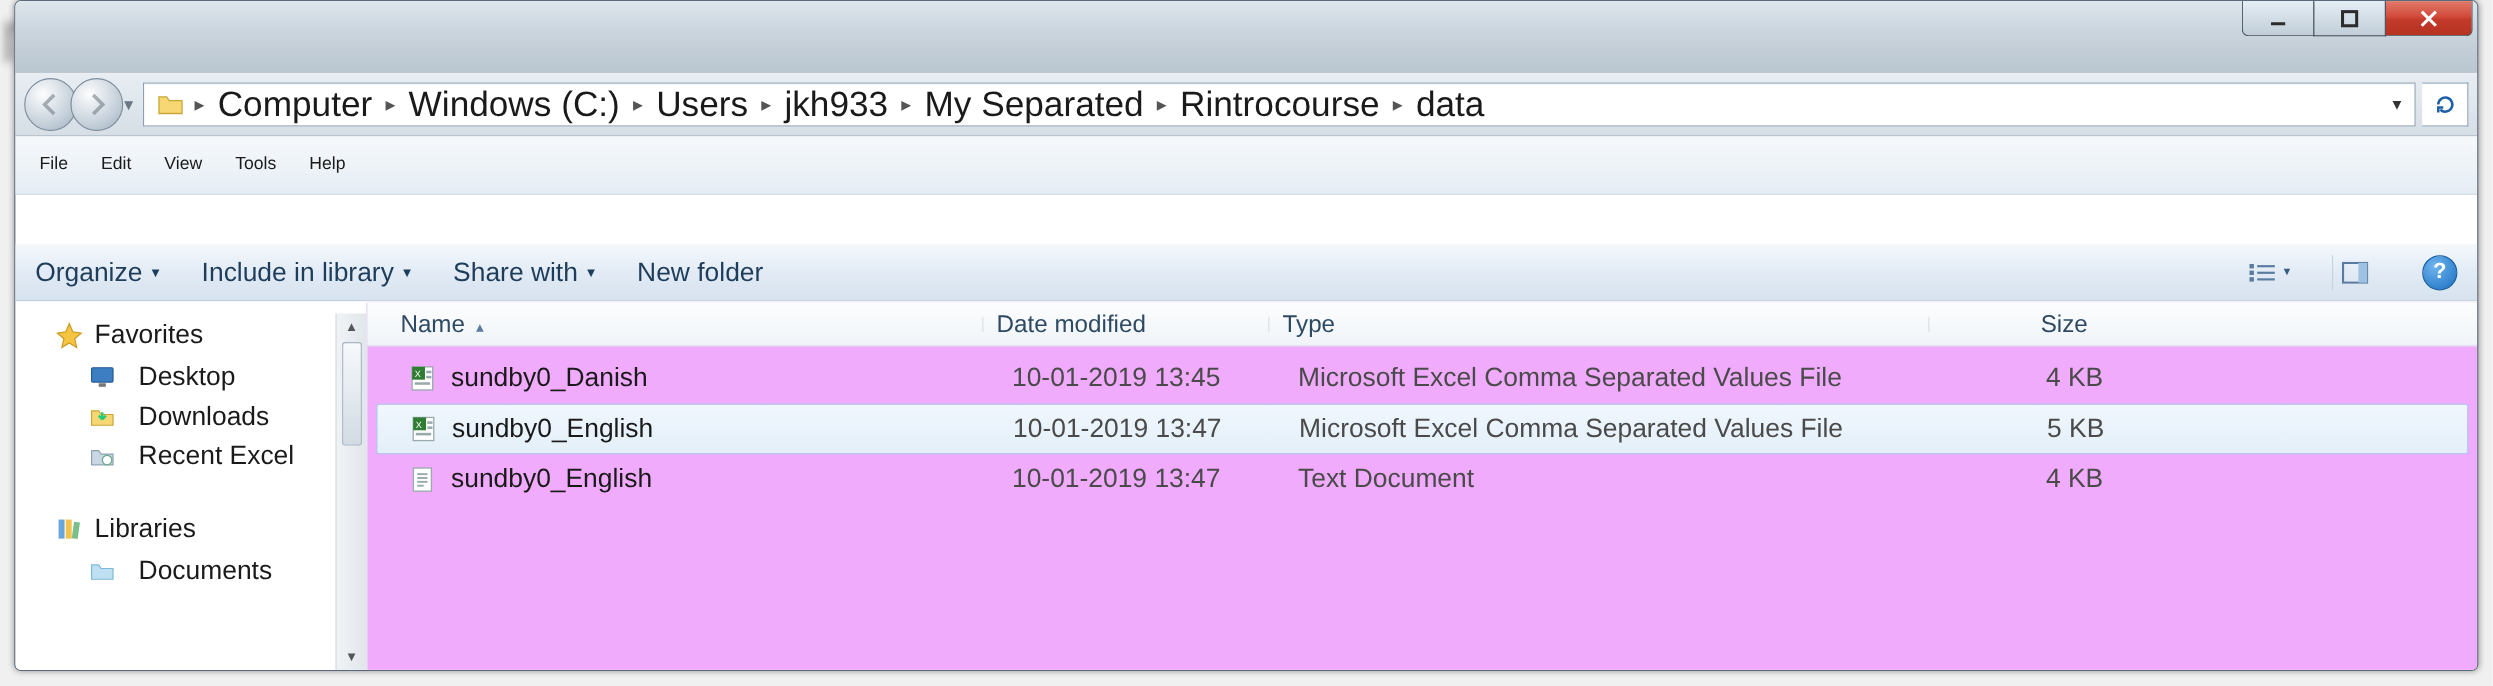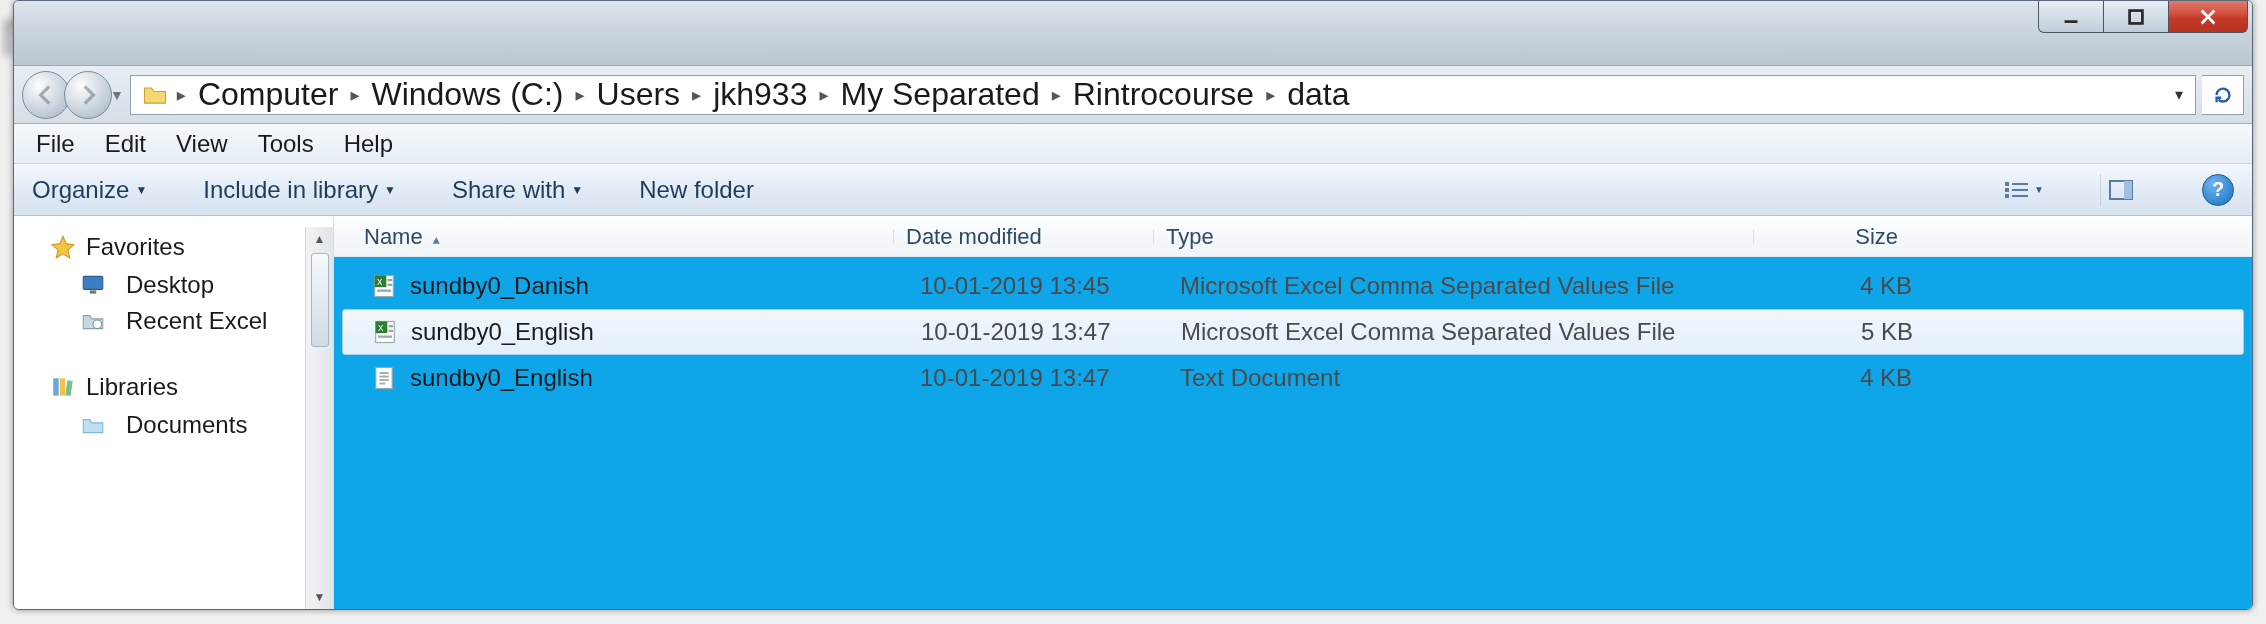--- a/index.html
+++ b/index.html
@@ -98,35 +98,35 @@
   .search-box {
     width: 420px; height:40px; background:#fff; border:1px solid #8ea1b1;
     display:flex; align-items:center; padding:0 10px; color:#7a7a7a; font-size:24px; font-style:italic;
     margin-left:8px;
   }
   .search-box span { flex:1; }
   .search-box svg { width:22px; height:22px; color:#4a76a8; }
 
   
   .menubar {
-    height: 40px;
+    height: 53px;
     background: linear-gradient(to bottom, #f6f9fc, #e5edf4);
     border-bottom: 1px solid #c6d2dc;
     display:flex; align-items:center; padding:0 8px; gap: 2px;
-    font-size: 24px; color:#1a1a1a;
+    font-size: 16px; color:#1a1a1a;
   }
   .menu-item { padding: 4px 14px; }
 
   
   .cmdbar {
     height: 52px;
     background: linear-gradient(to bottom, #f4f8fc, #e2ebf5 50%, #d6e2ef);
     border-bottom: 1px solid #b3c2d0;
-    display:flex; align-items:center; padding:0 18px; gap: 56px;
-    font-size: 24px; color:#1e3d5a;
+    display:flex; align-items:center; padding:0 18px; gap: 36px;
+    font-size: 24px; color:#1e3d5a;margin-top:45px;
   }
   .cmd-item { display:flex; align-items:center; gap:6px; }
   .cmd-item .drop { font-size:12px; }
   .cmdbar .spacer { flex:1; }
   .cmd-icon-btn { width:40px; height:32px; display:flex; align-items:center; justify-content:center; border-left:1px solid #c6d2dc; color:#3a5d7d; }
   .cmd-icon-btn.first { border-left:none; }
   .help-btn { width:32px; height:32px; border-radius:50%; background: radial-gradient(circle at 35% 30%, #6fb4ef, #1a6fc0); color:#fff; display:flex; align-items:center; justify-content:center; font-weight:bold; font-size:20px; margin-left:6px; border:1px solid #145a9c;}
 
   
   .body { flex:1; display:flex; overflow:hidden; border-top:1px solid #fff; }
@@ -146,21 +146,21 @@
   .sb-icon { width:26px; height:26px; display:flex; align-items:center; justify-content:center; }
   .sb-scroll {
     width:28px; background: linear-gradient(to right,#f0f3f6,#e1e6eb);
     border-left:1px solid #cdd5dc; display:flex; flex-direction:column; align-items:center;
   }
   .sb-scroll .arrow { height:24px; display:flex; align-items:center; justify-content:center; font-size:12px; color:#555; }
   .sb-scroll .thumb { flex:0 0 94px; width:18px; margin:2px auto; background:linear-gradient(to bottom,#f6f9fc,#d2dbe3); border:1px solid #a9b6c1; border-radius:3px; }
   .sb-scroll .track { flex:1; }
 
   
-  .filelist { flex:1; background:#0ea5e9; display:flex; flex-direction:column; }
+  .filelist { flex:1; background:#f0abfc; display:flex; flex-direction:column; }
   .fl-header {
     height:40px; display:flex; align-items:center;
     background: linear-gradient(to bottom,#fcfdfe,#f0f4f8);
     border-bottom:1px solid #e2e8ee; font-size:22px; color:#2e4a63;
   }
   .col { padding:0 12px; position:relative; }
   .col.name { width:560px; padding-left: 30px;}
   .col.date { width:260px; }
   .col.type { width:600px; }
   .col.size { width:180px; text-align:right; padding-right:36px; }
@@ -313,20 +313,29 @@
           <span>Favorites</span>
         </div>
         <div class="sb-item">
           <span class="sb-icon">
               <svg viewBox="0 0 24 24">
                 <rect x="3" y="4" width="18" height="12" rx="1" fill="#3d7dc1" stroke="#255a93"></rect>
                 <rect x="9" y="17" width="6" height="3" fill="#777"></rect>
               </svg>
             </span>
           <span>Desktop</span>
+        </div>
+        <div class="sb-item">
+          <span class="sb-icon">
+              <svg viewBox="0 0 24 24">
+                <path d="M3 7h6l2 3h10v9H3z" fill="#f7d774" stroke="#c9a63a"></path>
+                <path d="M12 8v6m0 0l-3-3m3 3l3-3" stroke="#2c7" stroke-width="2" fill="none"></path>
+              </svg>
+            </span>
+          <span>Downloads</span>
         </div>
         <div class="sb-item">
           <span class="sb-icon">
               <svg viewBox="0 0 24 24">
                 <path d="M3 7h6l2 3h10v9H3z" fill="#c9d7e3" stroke="#8ea1b1"></path>
                 <circle cx="16" cy="15" r="4" fill="#fff" stroke="#6a8"></circle>
               </svg>
             </span>
           <span>Recent Excel</span>
         </div>

